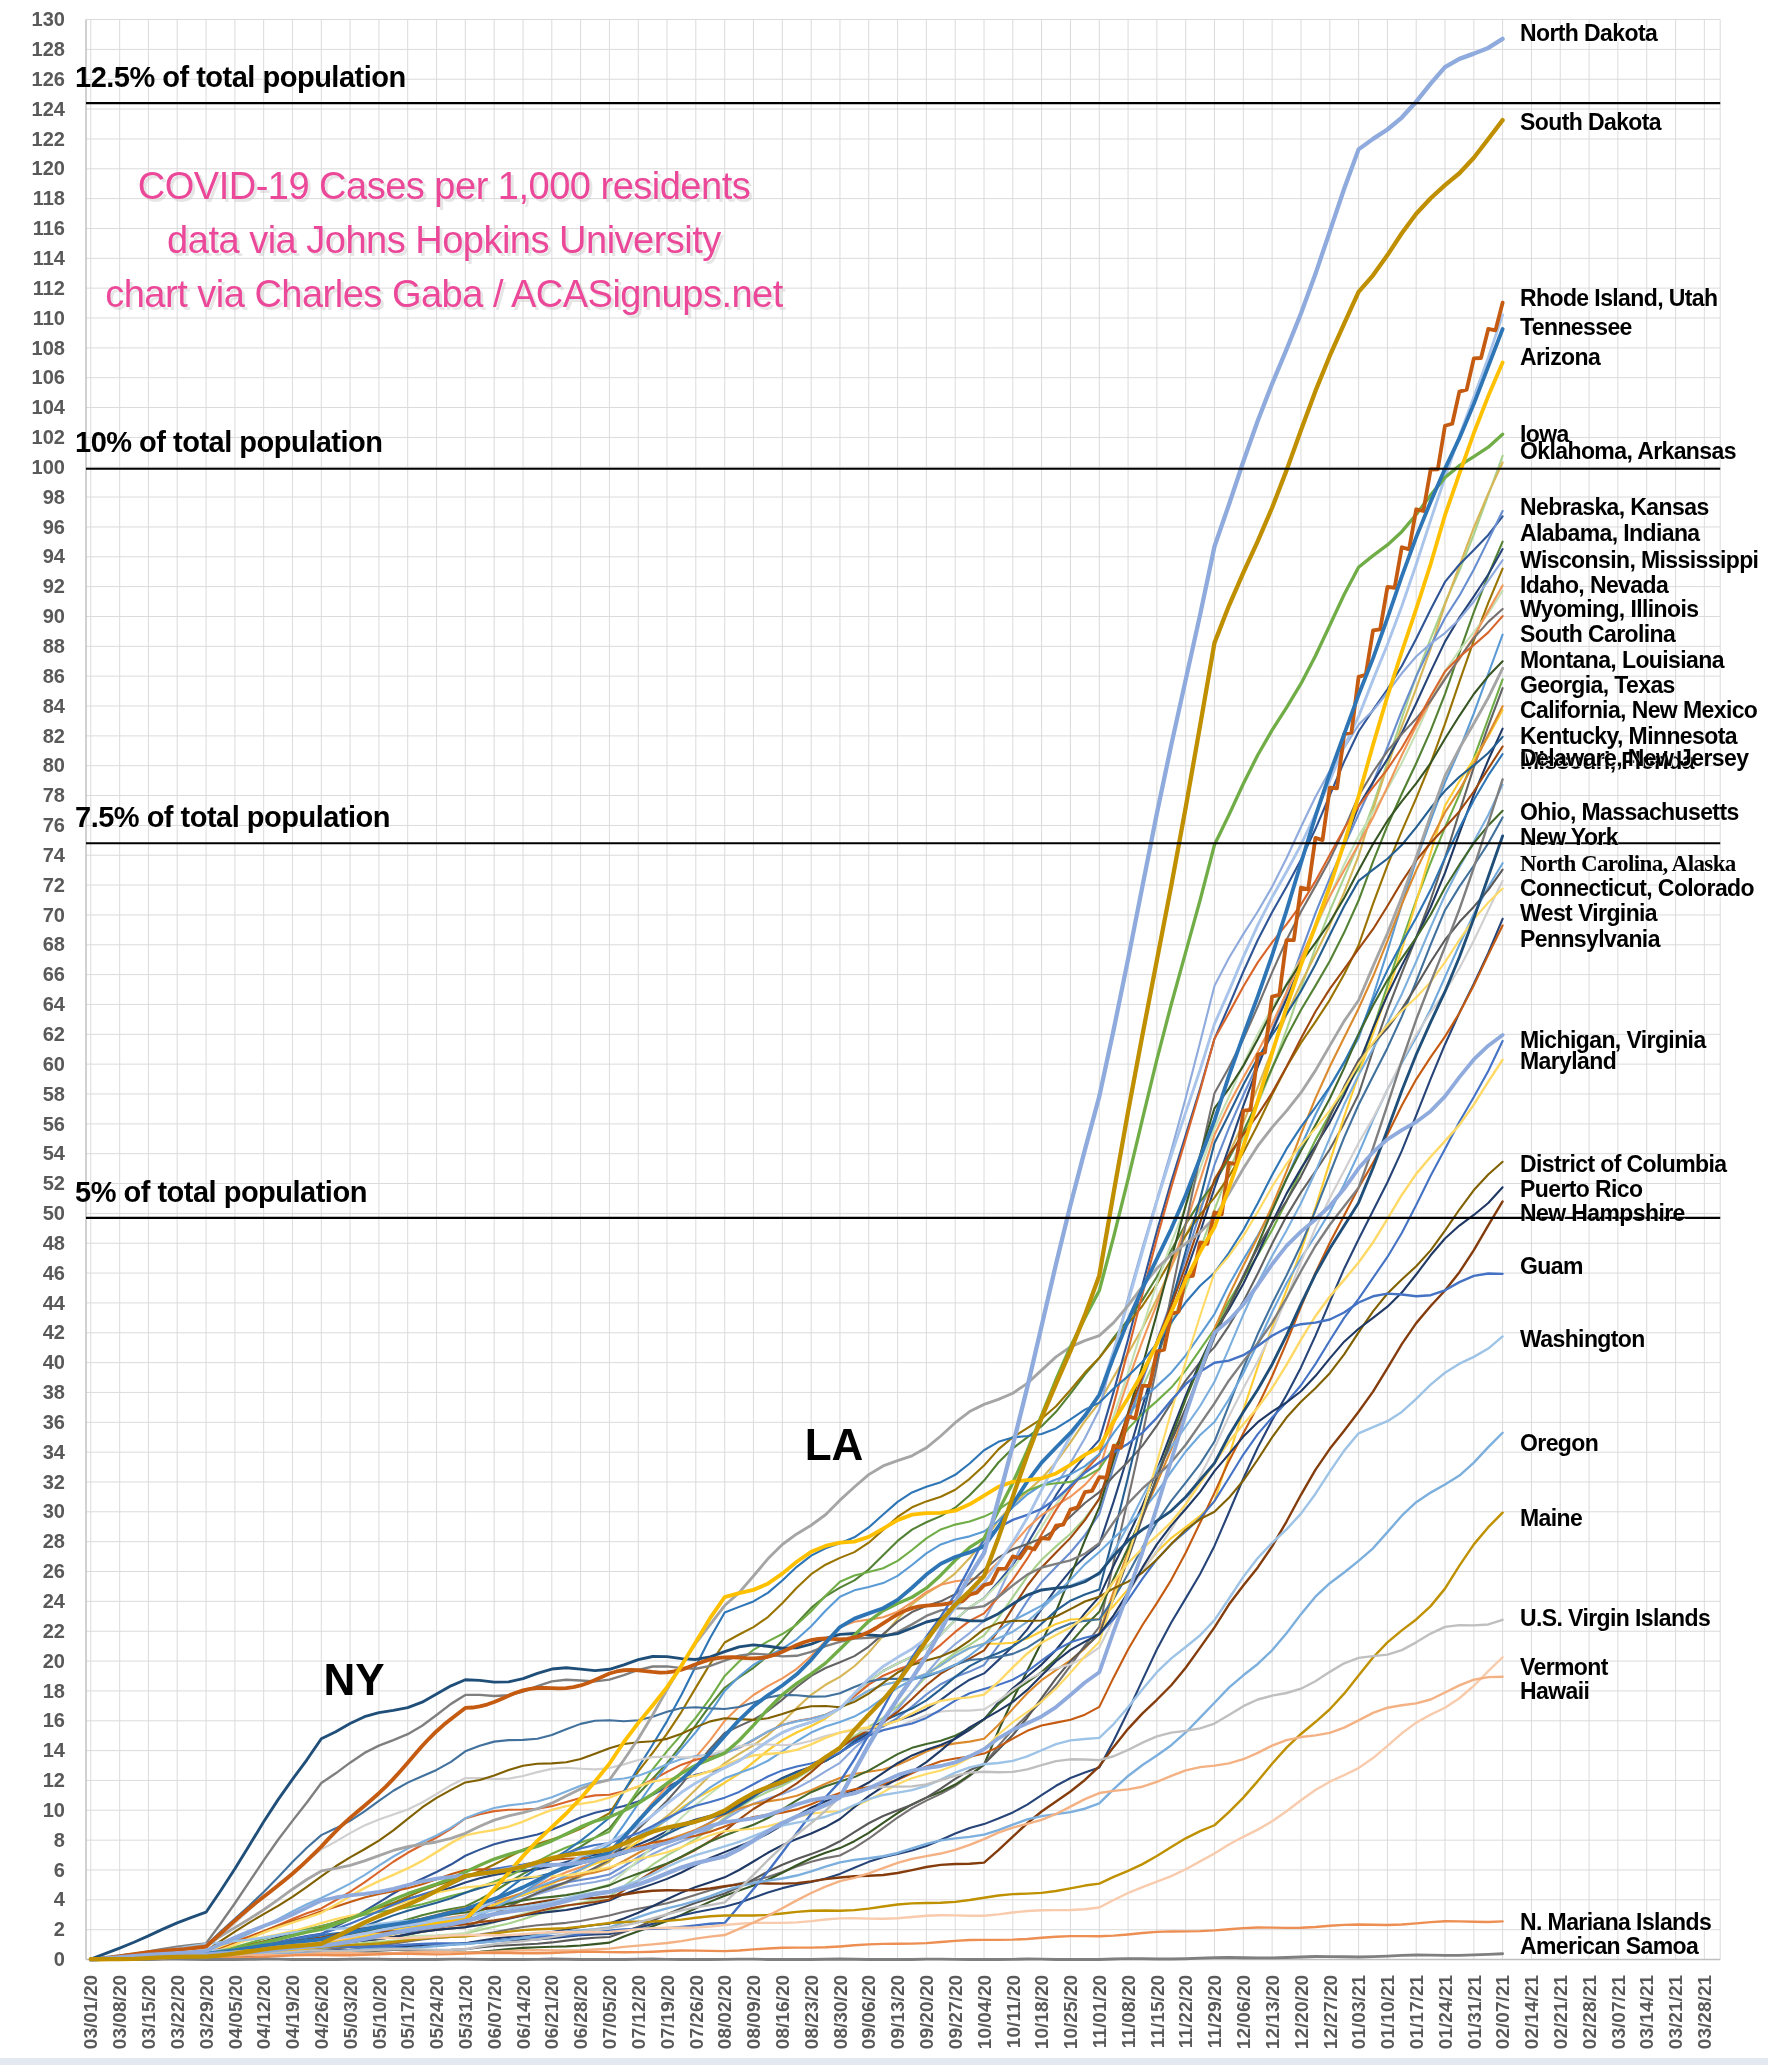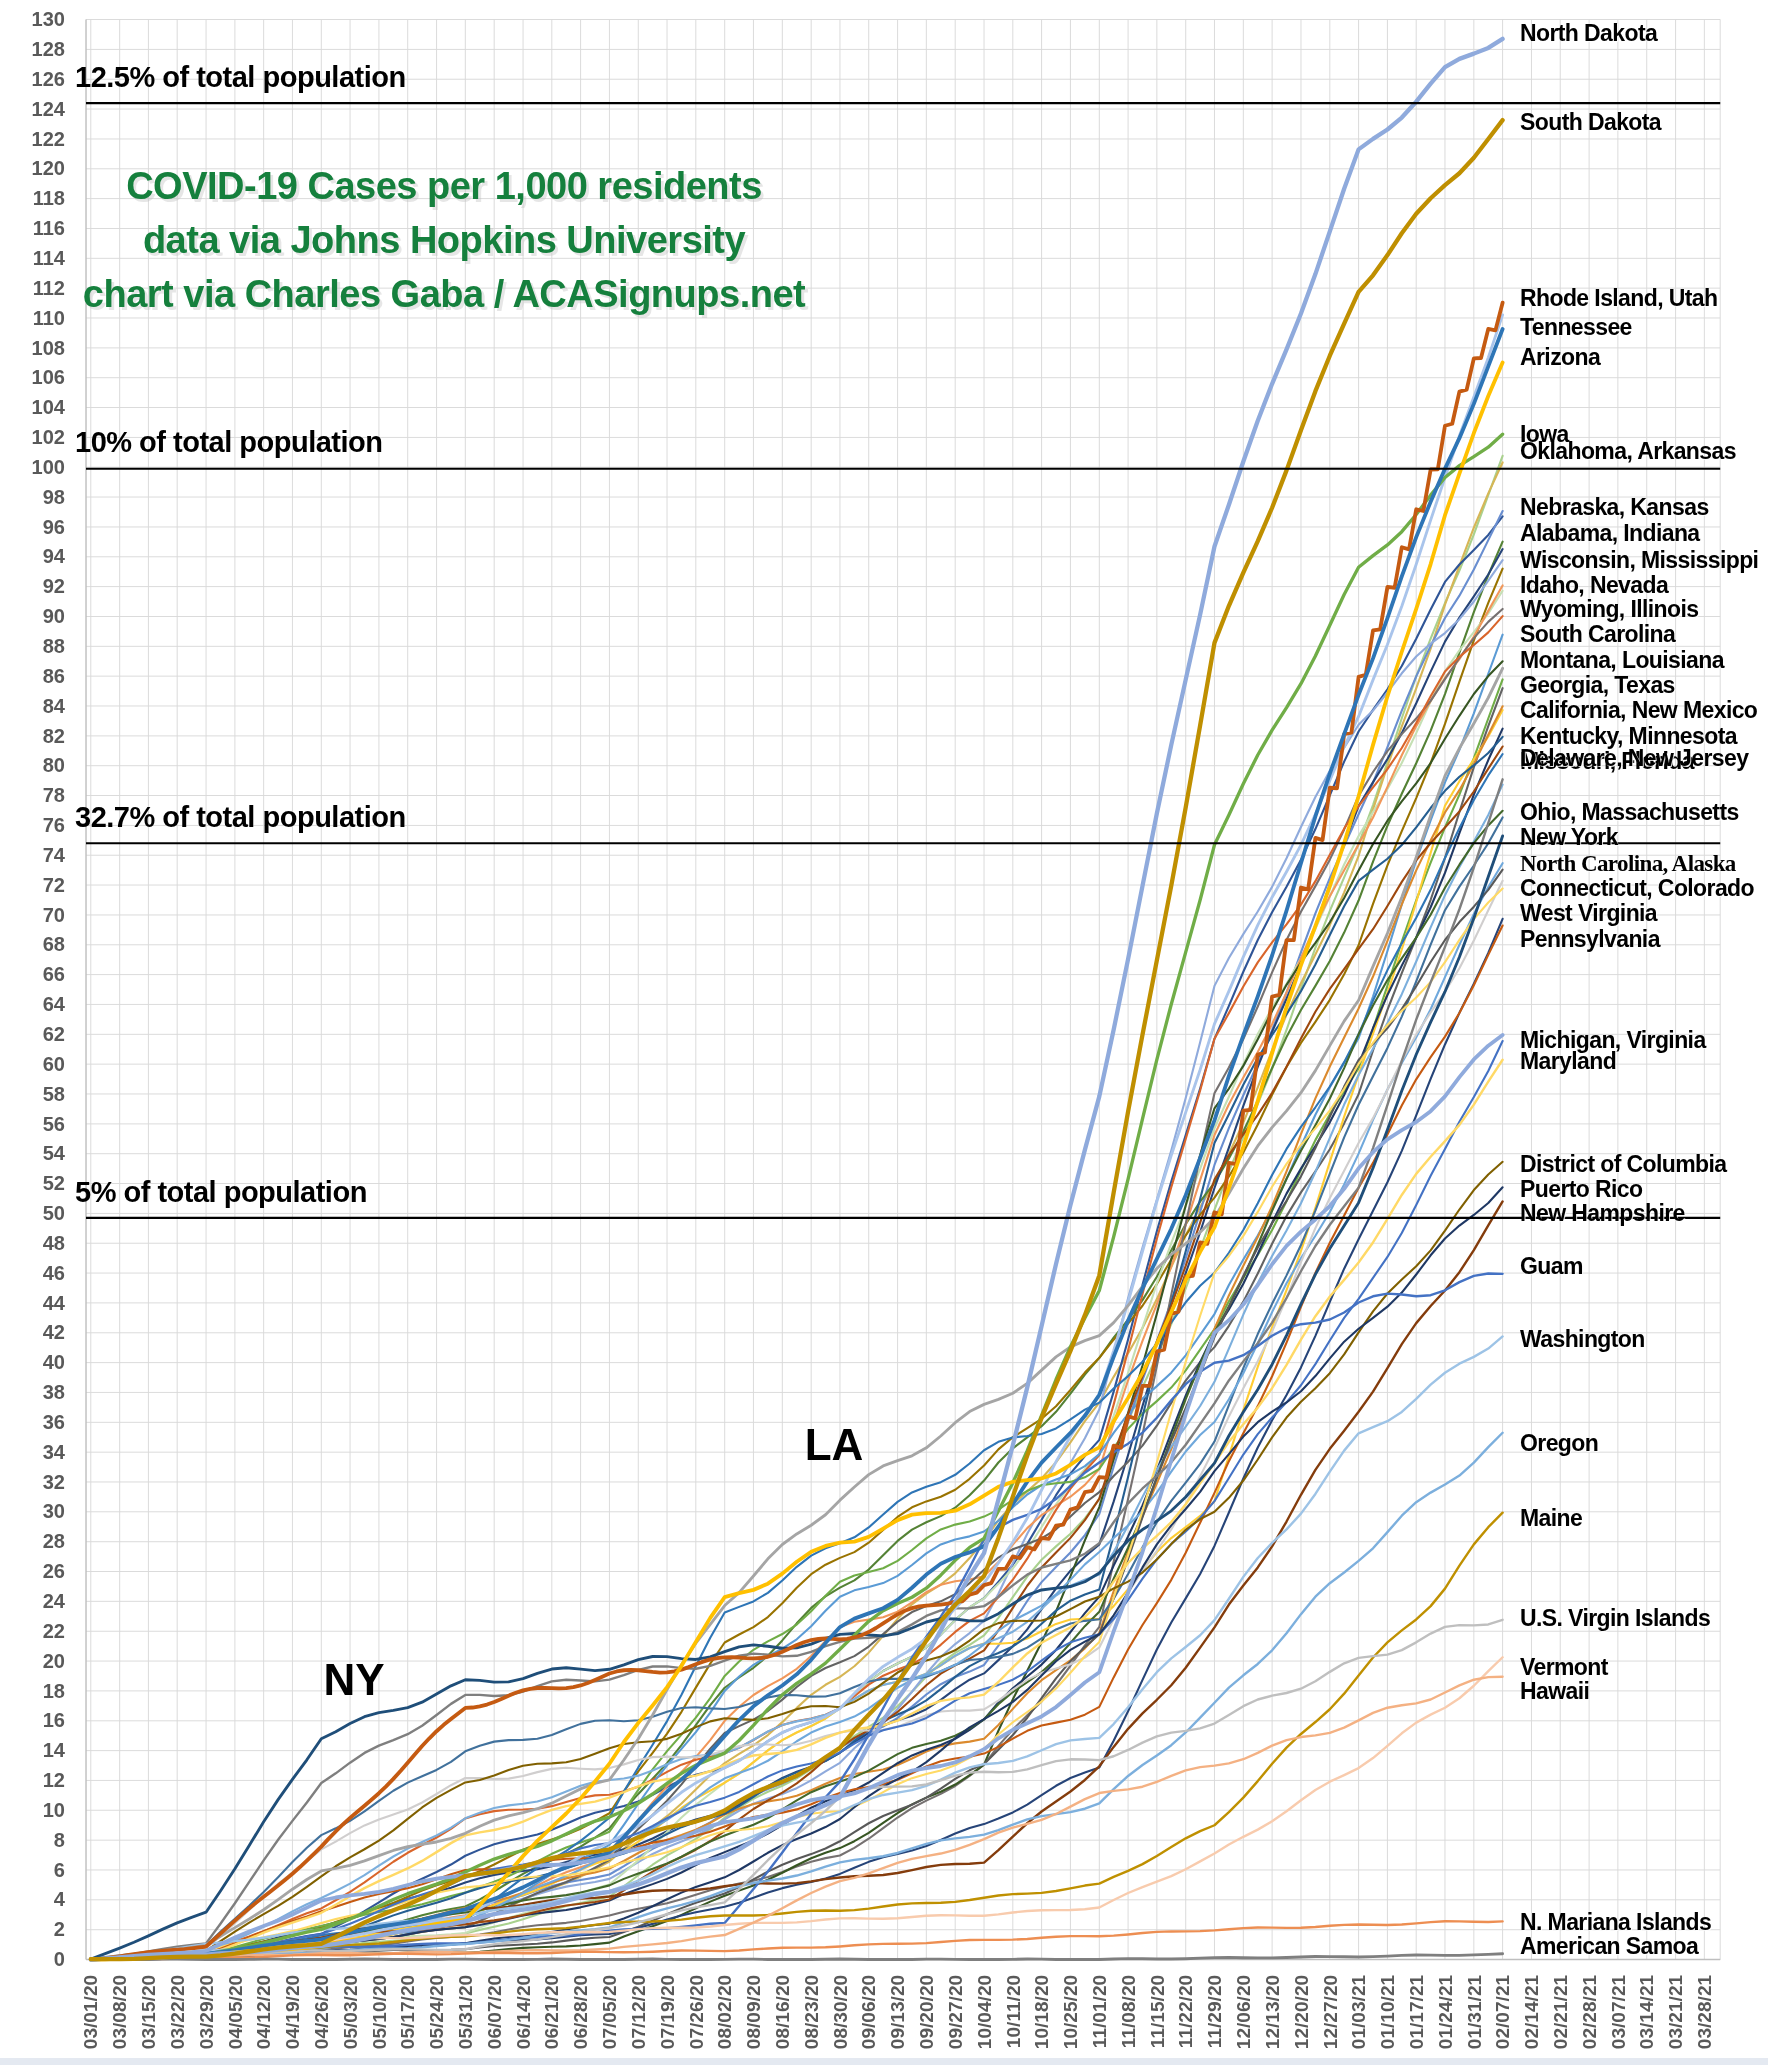--- a/index.html
+++ b/index.html
@@ -1,20 +1,20 @@
 <!DOCTYPE html>
 <html><head>
 <meta charset="utf-8">
 <style>
   html,body{margin:0;padding:0;background:#fff;}
   .stage{position:relative;width:1768px;height:2066px;background:#ffffff;overflow:hidden;
          font-family:"Liberation Sans",sans-serif;}
   .stage svg{position:absolute;left:0;top:0;}
   .title-block{position:absolute;left:81px;top:159px;width:726px;text-align:center;
-    font-weight:bold;font-size:38px;line-height:54px;color:#15803d;
+    font-weight:normal;font-size:38px;line-height:54px;color:#ec4899;
     text-shadow:2.9px 2.9px 0 rgba(190,190,190,.38);letter-spacing:-0.5px;}
   .ref-label{position:absolute;left:75px;font-weight:bold;font-size:29px;color:#000;
     white-space:nowrap;letter-spacing:-0.5px;}
   .right-label{position:absolute;left:1520px;font-weight:bold;font-size:23px;color:#000;
     white-space:nowrap;letter-spacing:-0.6px;line-height:1;
     text-shadow:1px 1px 0 rgba(255,255,255,.8);}
   .anno{position:absolute;font-weight:bold;font-size:44px;color:#000;transform:translate(-50%,-50%);}
   .bottom-strip{position:absolute;left:0;top:2058px;width:1768px;height:7.6px;background:#e4e9f1;}
 </style>
 </head>
@@ -334,21 +334,21 @@
     </svg>
 
   <div class="title-block">
     <div>COVID-19 Cases per 1,000 residents</div>
     <div>data via Johns Hopkins University</div>
     <div>chart via Charles Gaba / ACASignups.net</div>
   </div>
 
   <div class="ref-label" id="ref0" style="top: 61px;">12.5% of total population</div>
   <div class="ref-label" id="ref1" style="top: 426px;">10% of total population</div>
-  <div class="ref-label" id="ref2" style="top: 801px;">32.7% of total population</div>
+  <div class="ref-label" id="ref2" style="top: 801px;">7.5% of total population</div>
   <div class="ref-label" id="ref3" style="top: 1176px;">5% of total population</div>
 
   <div class="anno" id="anno-ny" style="left: 354px; top: 1680px;">NY</div>
   <div class="anno" id="anno-la" style="left: 834px; top: 1445px;">LA</div>
 
   <div id="right-labels">
       <div class="right-label" style="top: 21.7px;">North Dakota</div>
       <div class="right-label" style="top: 111px;">South Dakota</div>
       <div class="right-label" style="top: 287px;">Rhode Island, Utah</div>
       <div class="right-label" style="top: 316px;">Tennessee</div>

